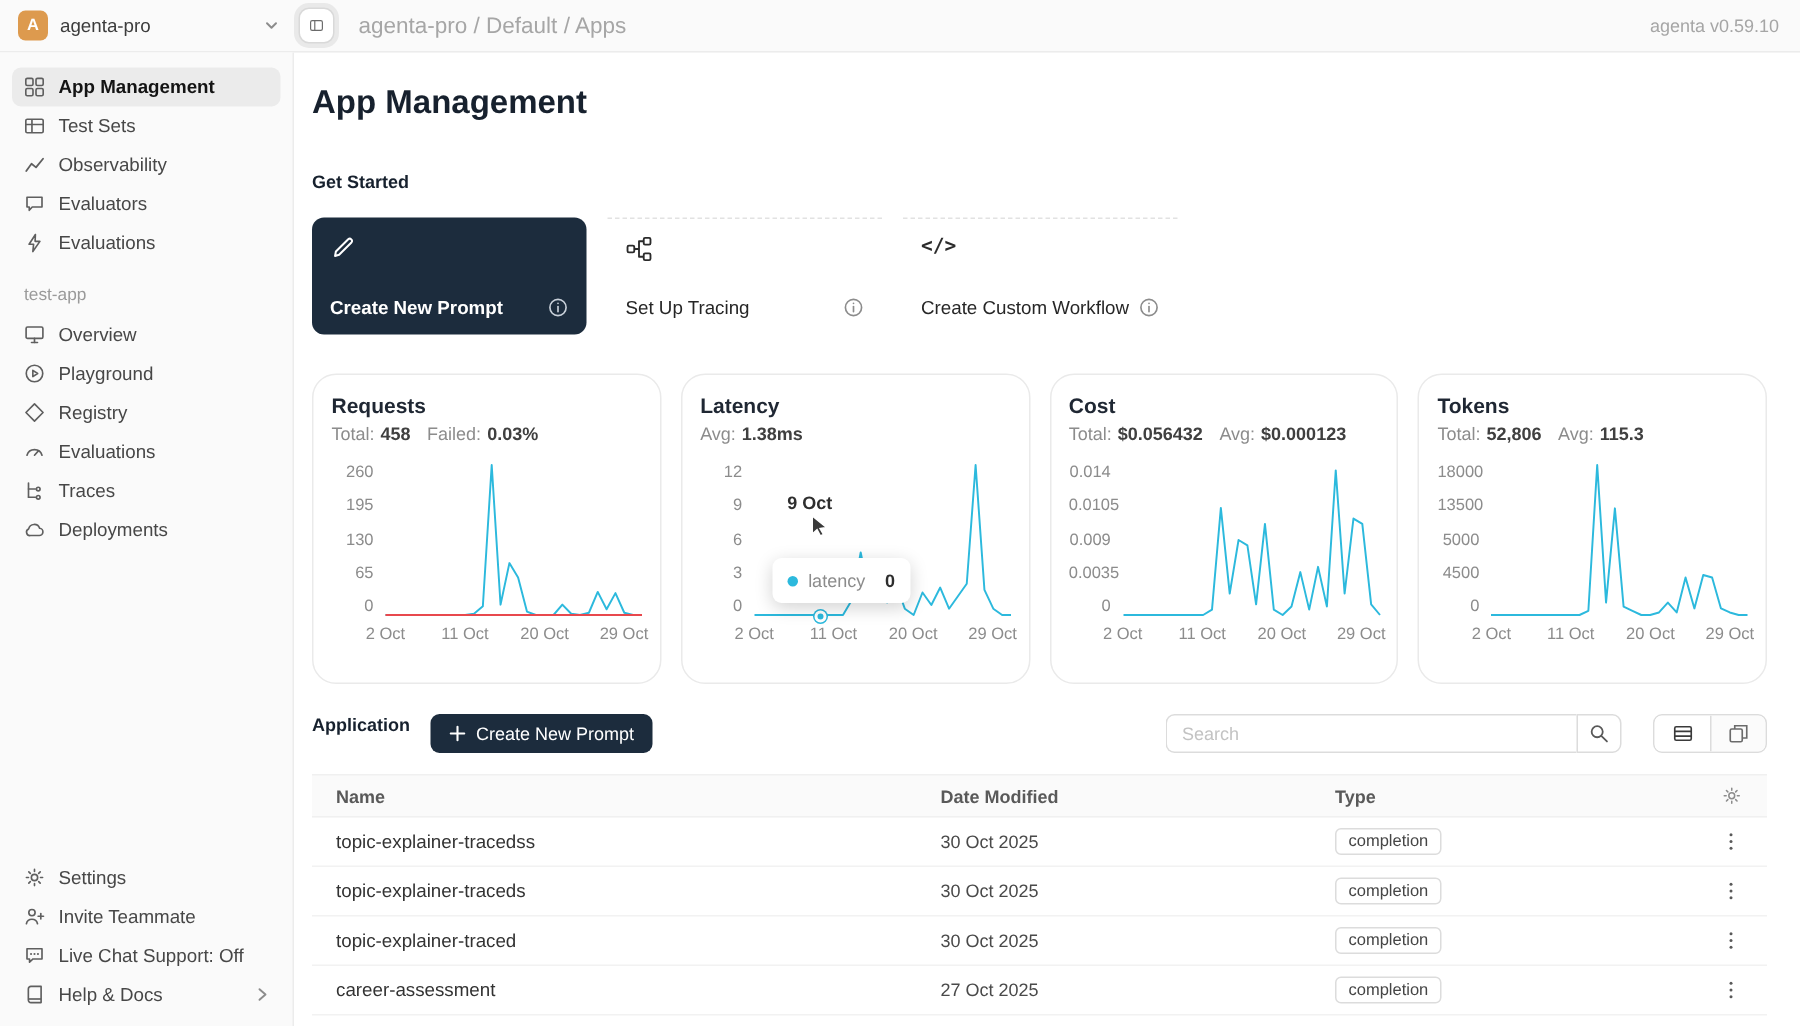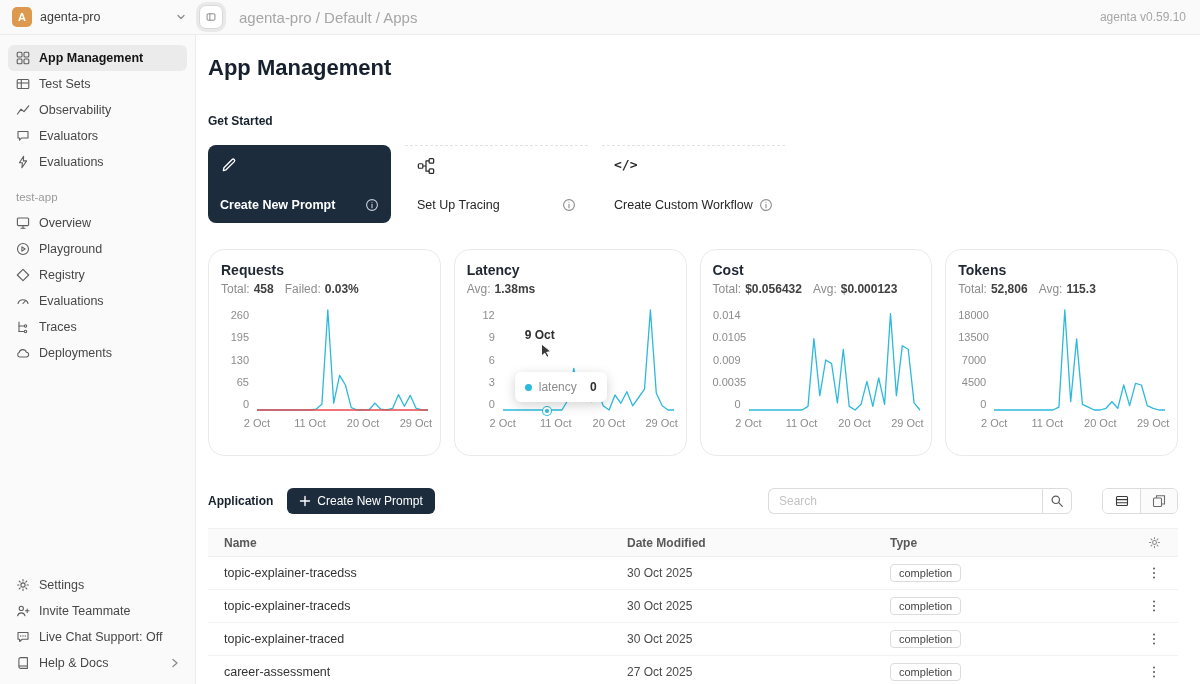--- a/index.html
+++ b/index.html
@@ -98,28 +98,28 @@
   }
   .tt-dot { width:7px; height:7px; border-radius:50%; background:#2cb9dd; flex:none; }
   .tt-series { color:#8c8c8c; }
   .tt-val { margin-left:auto; color:#2e2e2e; font-weight:700; }
   .tt-point {
     position:absolute; left:88px; top:157px; width:8px; height:8px; border-radius:50%;
     background:#2cb9dd; border:2px solid #fff; box-shadow:0 0 0 1px #2cb9dd; z-index:2;
   }
 
   
-  .app-header { display:flex; align-items:center; margin-top:32px; }
+  .app-header { display:flex; align-items:flex-start; margin-top:20px; }
   .app-header .section-title { margin:0; }
   .create-btn {
     margin-left:14px; height:26px; border:none; border-radius:6px; background:#1c2c3d;
     color:#fff; font-size:12px; font-family:inherit; padding:0 12px;
     display:flex; align-items:center; gap:6px; cursor:pointer;
   }
-  .app-controls { margin-left:auto; display:flex; align-items:center; gap:30px; }
+  .app-controls { margin-left:auto; display:flex; align-items:center; gap:21px; }
   .search-group { display:flex; height:26px; }
   .search-input {
     width:274px; border:1px solid #dcdcdc; border-right:none; border-radius:6px 0 0 6px;
     padding:0 10px; font-size:12px; font-family:inherit; color:#333; background:#fff; outline:none;
   }
   .search-input::placeholder { color:#c3c3c3; }
   .search-btn {
     width:30px; border:1px solid #dcdcdc; border-radius:0 6px 6px 0; background:#fff;
     display:flex; align-items:center; justify-content:center; cursor:pointer;
   }
@@ -482,21 +482,21 @@
       <div class="chart-sub">
         <span class="lbl">Total:</span>
           <span class="val">52,806</span>
         <span class="lbl">Avg:</span>
           <span class="val">115.3</span>
       </div>
       <div class="chart-body">
         <div class="yticks">
             <div>18000</div>
             <div>13500</div>
-            <div>7000</div>
+            <div>5000</div>
             <div>4500</div>
             <div>0</div>
           </div>
         <div class="plot">
             <svg width="171" height="100">
               <polyline points="0.0,100.0 5.9,100.0 11.8,100.0 17.7,100.0 23.6,100.0 29.5,100.0 35.4,100.0 41.3,100.0 47.2,100.0 53.1,100.0 59.0,100.0 64.9,97.2 70.8,0.0 76.7,91.7 82.6,28.9 88.4,94.4 94.3,97.2 100.2,100.0 106.1,100.0 112.0,98.3 117.9,91.7 123.8,98.3 129.7,75.0 135.6,95.6 141.5,73.3 147.4,75.0 153.3,95.6 159.2,98.3 165.1,100.0 171.0,100.0" fill="none" stroke="#2cb9dd" stroke-width="1.3" stroke-linejoin="round"></polyline>
             </svg>
           </div>
       </div>
       <div class="xticks">

